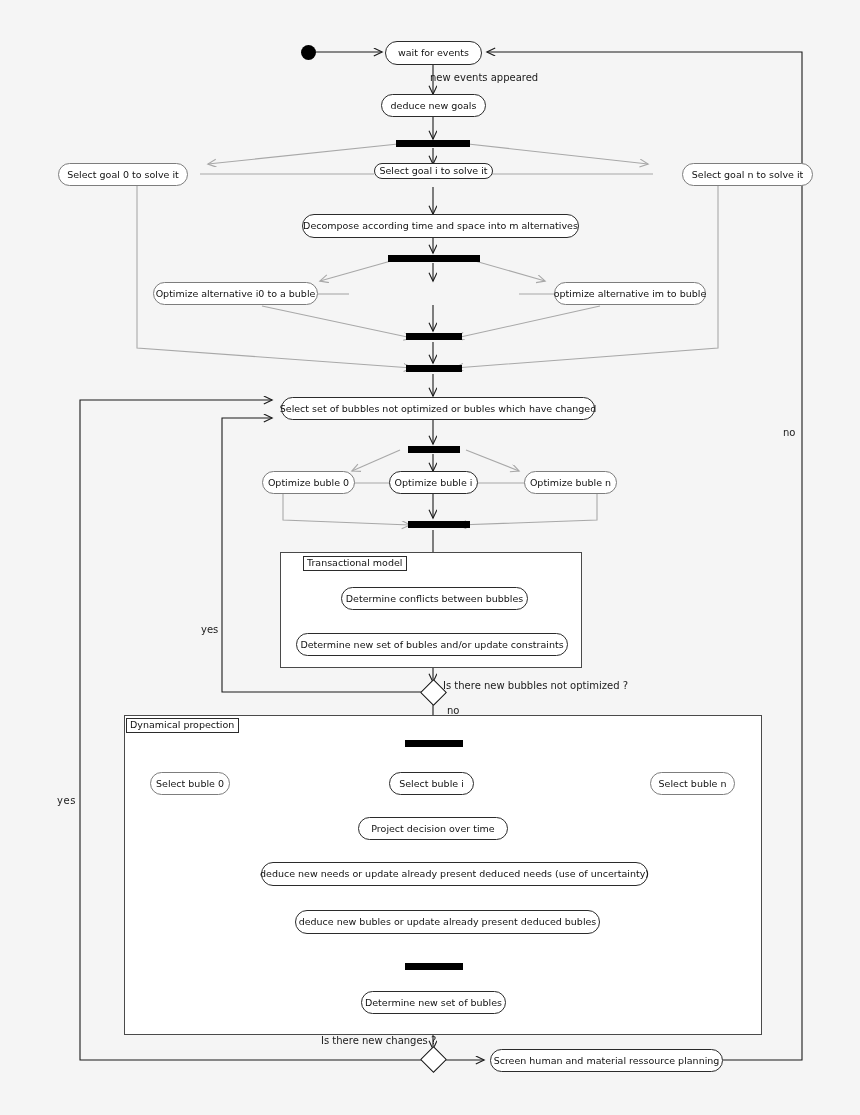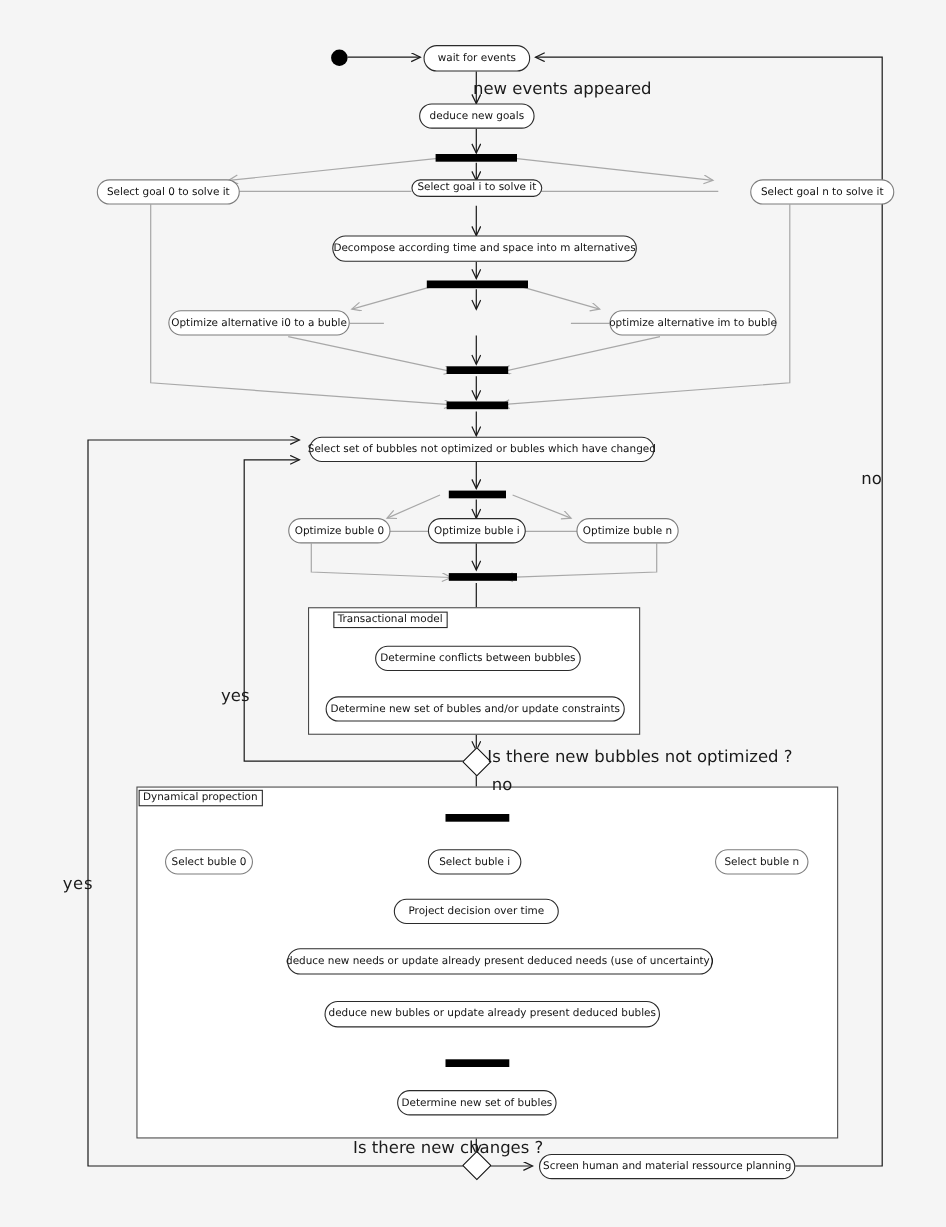--- a/index.html
+++ b/index.html
@@ -54,21 +54,21 @@
     position:absolute;
     width:19px;height:19px;
     background:#ffffff;
     border:1.2px solid #111111;
     transform:rotate(45deg);
     box-sizing:border-box;
   }
 
   .lbl{
     position:absolute;
-    font-size:15px;
+    font-size:10px;
     color:#1a1a1a;
     white-space:nowrap;
     line-height:1;
   }
 </style>
 </head>
 <body>
 
 <div id="canvas">
 
@@ -182,21 +182,21 @@
   </svg>
 
   <div class="start" style="left:301px;top:45px;"></div>
 
   <div class="node act" style="left:385px;top:41px;width:97px;height:24px;">wait for events</div>
 
   <div class="node act" style="left:381px;top:94px;width:105px;height:23px;">deduce new goals</div>
 
   <div class="bar" style="left:396px;top:140px;width:74px;height:7px;"></div>
 
-  <div class="node act soft" style="left:88px;top:163px;width:130px;height:23px;">Select goal 0 to solve it</div>
+  <div class="node act soft" style="left:58px;top:163px;width:130px;height:23px;">Select goal 0 to solve it</div>
   <div class="node act" style="left:374px;top:163px;width:119px;height:16px;">Select goal i to solve it</div>
   <div class="node act soft" style="left:682px;top:163px;width:131px;height:23px;">Select goal n to solve it</div>
 
   <div class="node act" style="left:302px;top:214px;width:277px;height:24px;">Decompose according time and space into m alternatives</div>
 
   <div class="bar" style="left:388px;top:255px;width:92px;height:7px;"></div>
 
   <div class="node act soft" style="left:153px;top:282px;width:165px;height:23px;">Optimize alternative i0 to a buble</div>
   <div class="node act soft" style="left:554px;top:282px;width:152px;height:23px;">optimize alternative im to buble</div>
 

